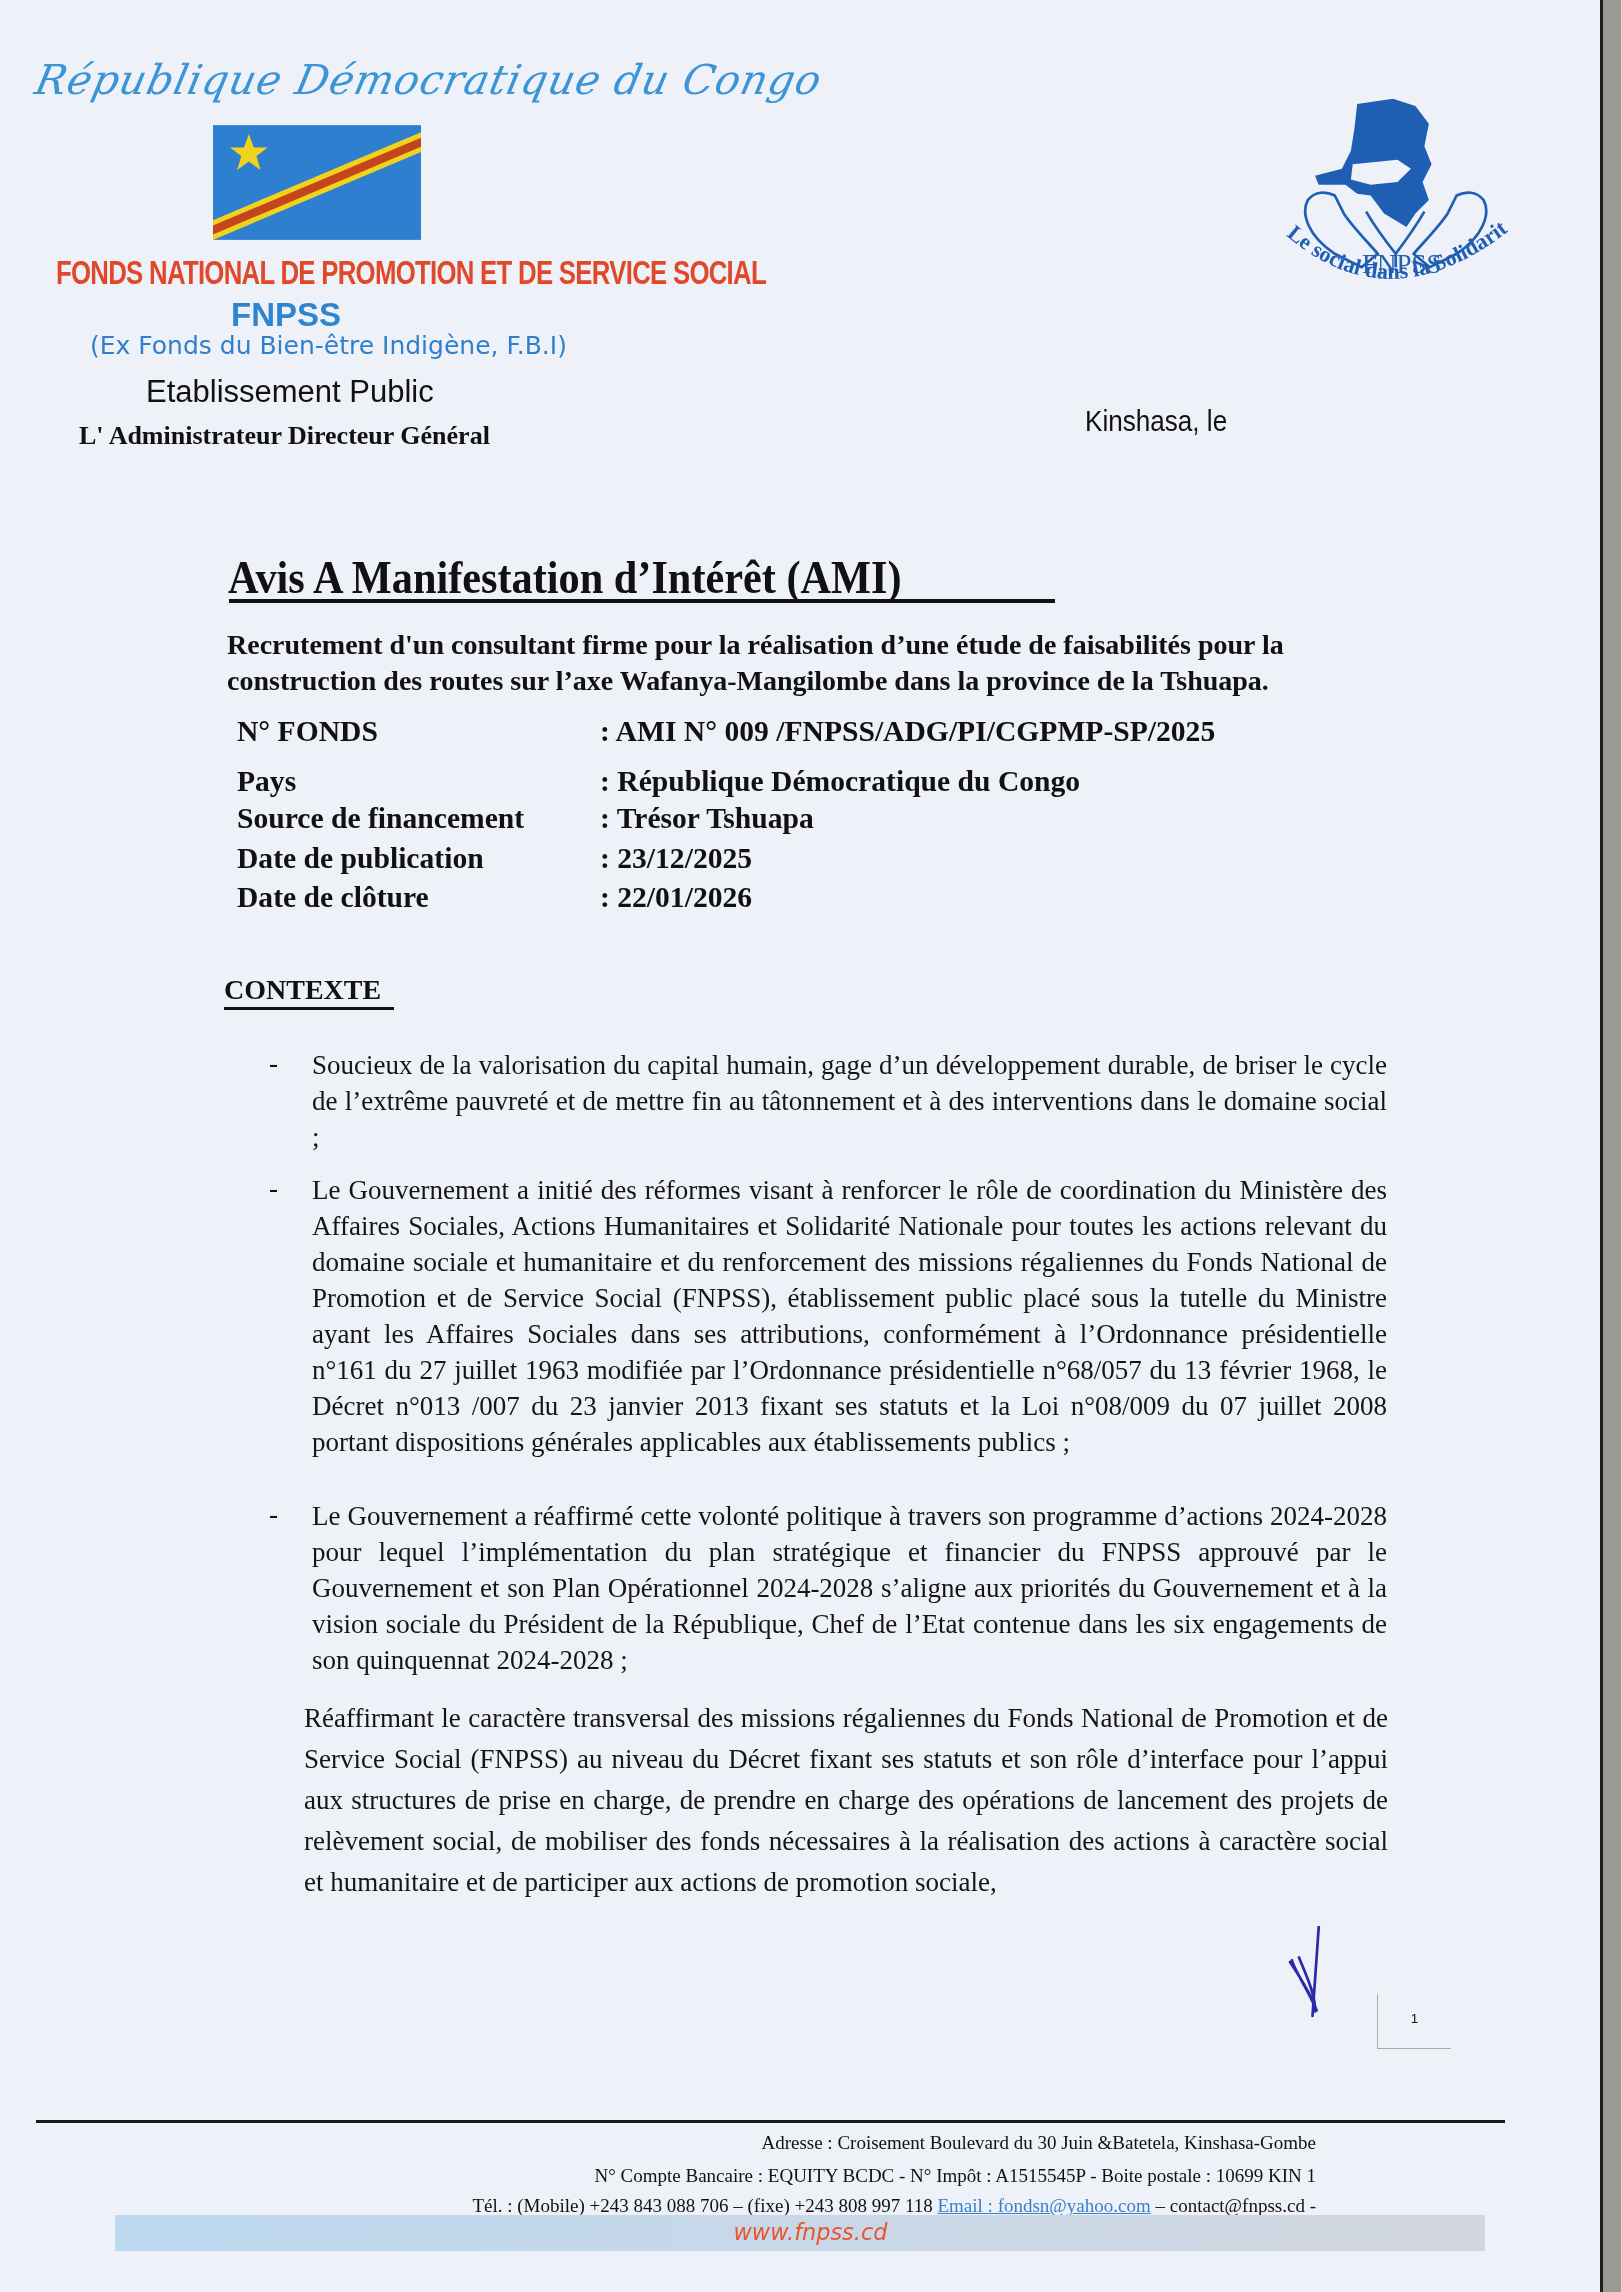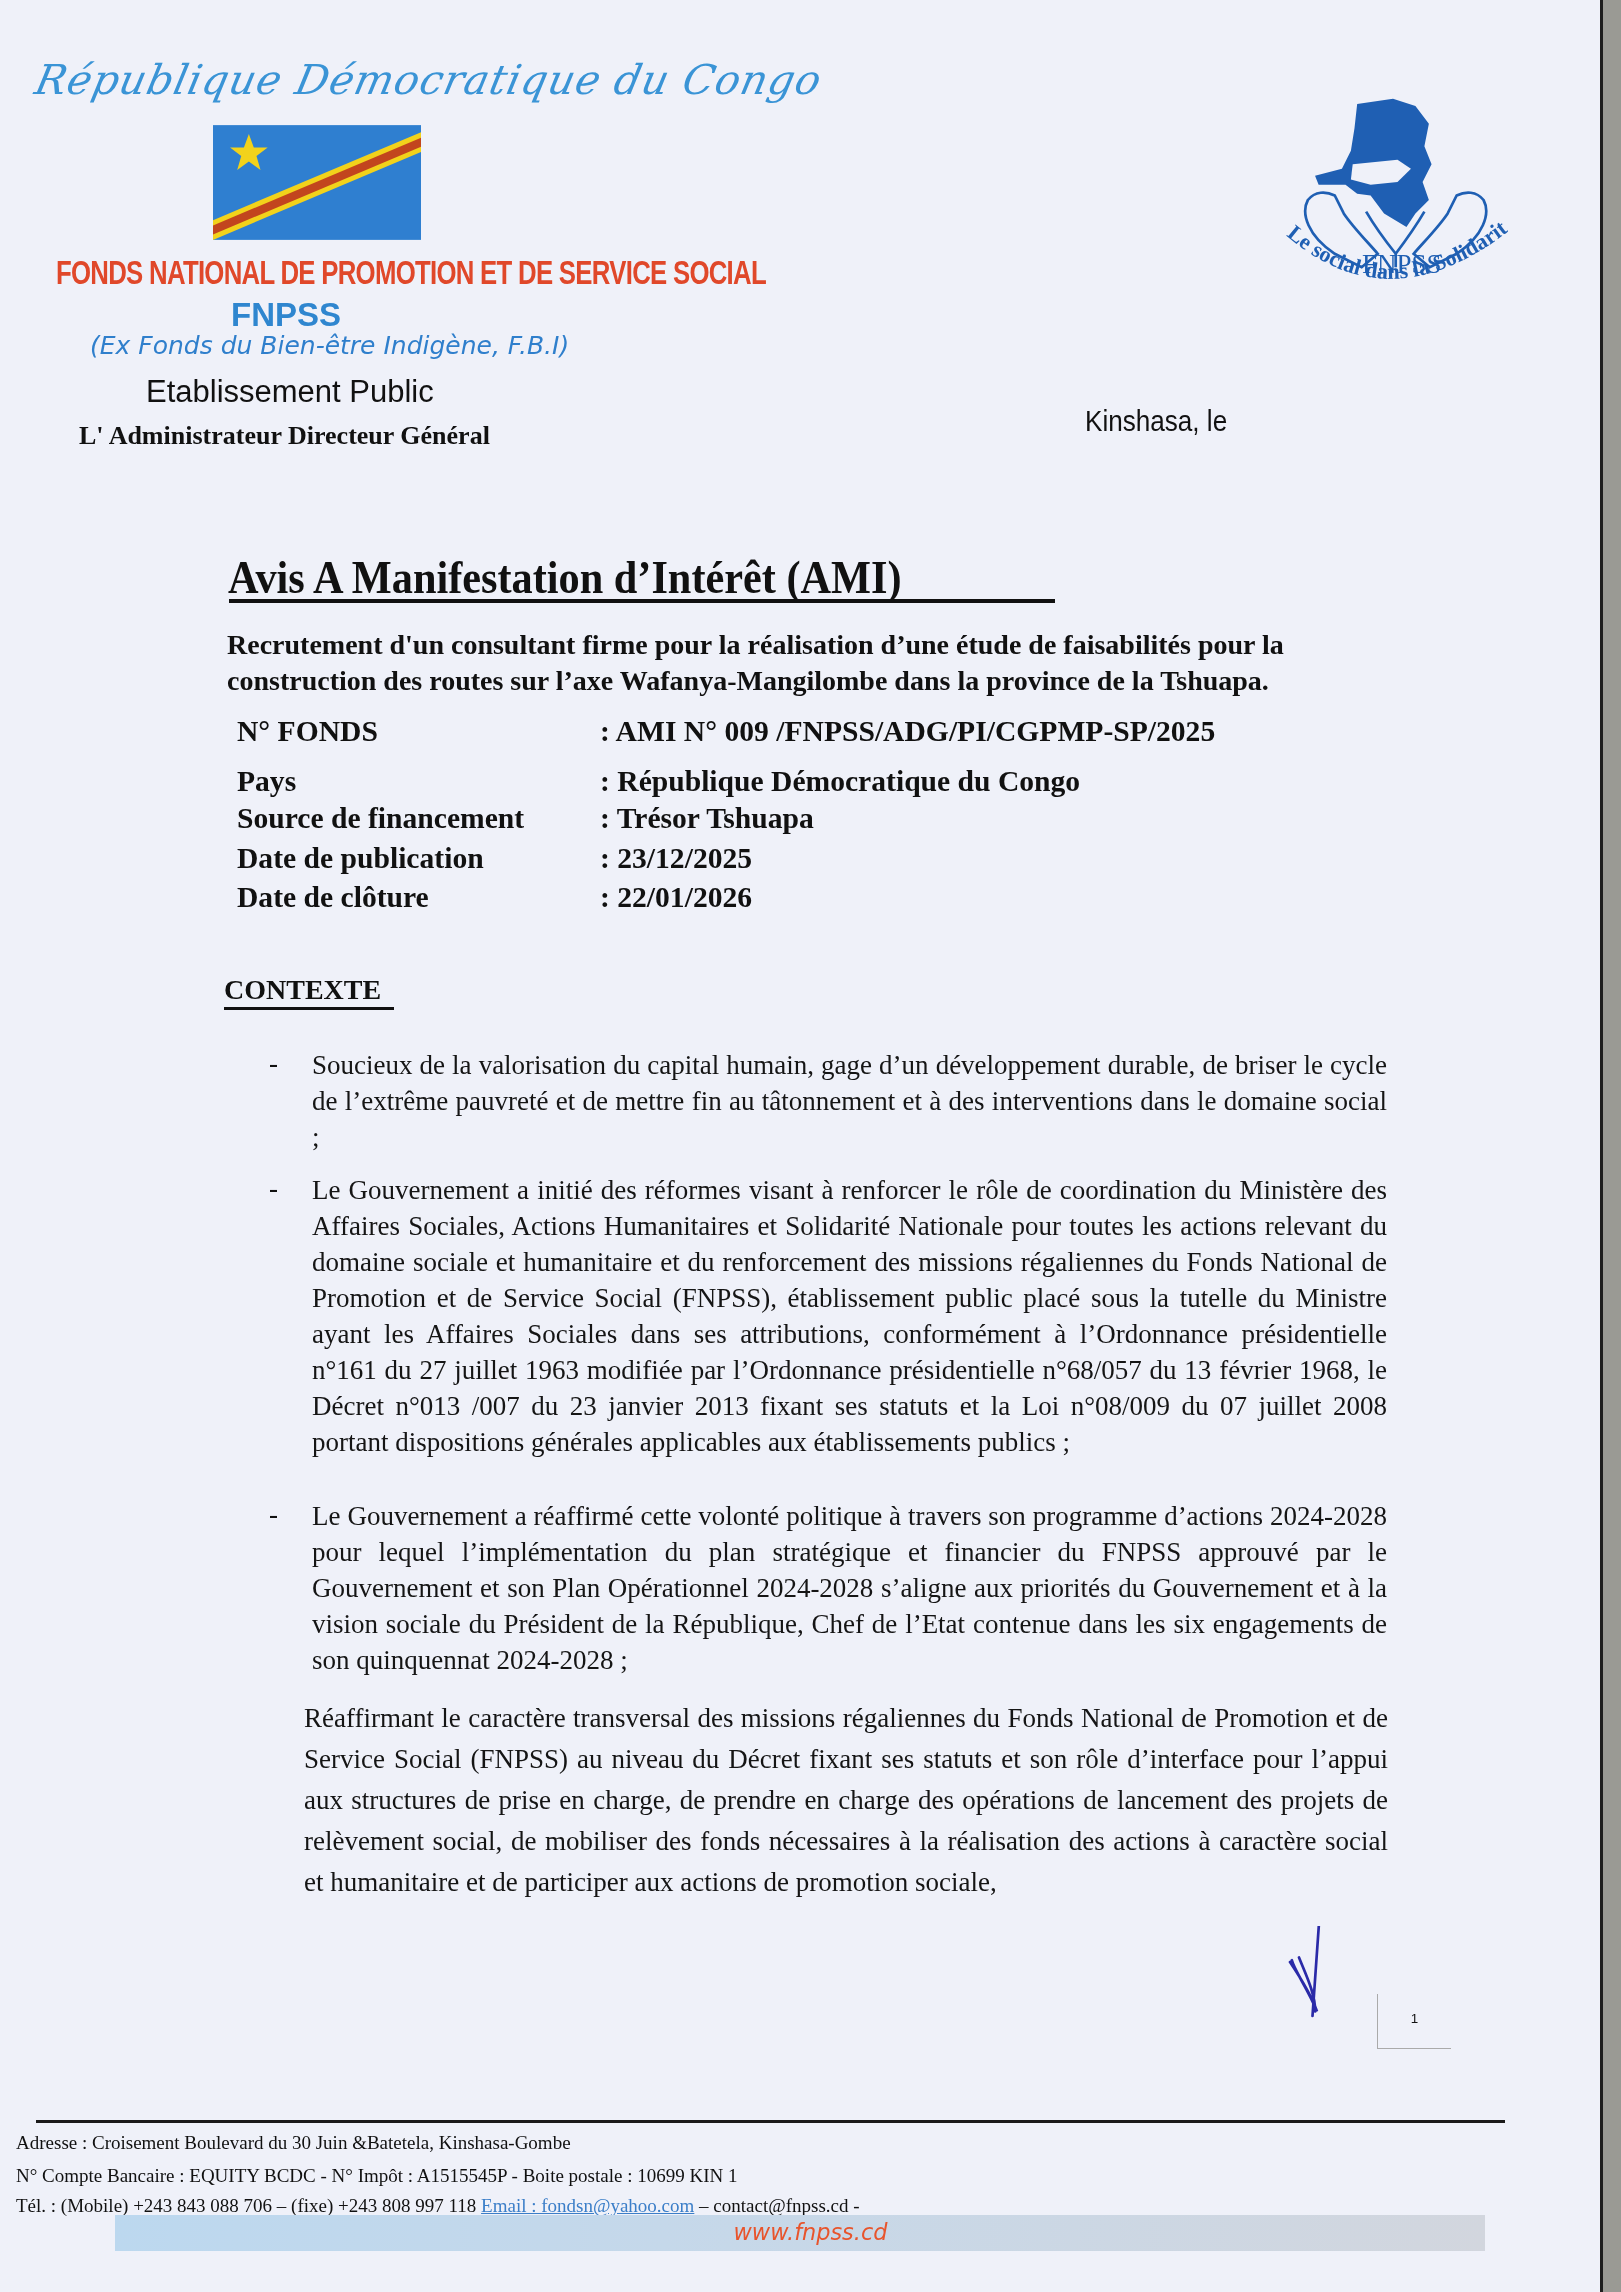--- a/index.html
+++ b/index.html
@@ -9,21 +9,21 @@
           background:#eff1f9; border-right:3.6px solid #1e1e1e; box-sizing:border-box; }
   .abs { position:absolute; }
   .script { left:36px; top:56px; font-family:"DejaVu Serif", serif; font-style:italic;
             font-size:41px; color:#3a94d6; letter-spacing:0.9px; transform:skewX(-12deg); white-space:nowrap; }
   .flag { left:213px; top:125px; width:208px; height:115px; }
   .org-red { left:56px; top:254px; font-family:"Liberation Sans", sans-serif; font-weight:bold;
              font-size:33px; color:#e0482a; letter-spacing:-0.9px; transform:scaleX(0.78); transform-origin:left top;
              white-space:nowrap; }
   .org-acr { left:231px; top:296px; font-family:"Liberation Sans", sans-serif; font-weight:bold;
              font-size:33px; color:#2f86cf; }
-  .org-ex { left:90px; top:331px; font-family:"DejaVu Sans", sans-serif; font-style:italic;
+  .org-ex { left:90px; top:331px; font-family:"DejaVu Sans", sans-serif; 
             font-size:25px; color:#2f7fcc; white-space:nowrap; }
   .org-type { left:146px; top:374px; font-family:"Liberation Sans", sans-serif; font-size:31px; color:#111; }
   .org-role { left:79px; top:421px; font-family:"Liberation Serif", serif; font-weight:bold;
               font-size:26px; color:#111; white-space:nowrap; }
   .logo { left:1272px; top:79px; width:251px; height:242px; }
   .city { left:1085px; top:405px; font-family:"Liberation Sans", sans-serif; font-size:29px; color:#111;
           transform:scaleX(0.9); transform-origin:left top; }
   .title { left:228px; top:550px; font-weight:bold; font-size:47px; color:#111; white-space:nowrap;
            transform:scaleX(0.9); transform-origin:left top; }
   .title-ul { left:229px; top:599px; width:826px; height:3.6px; background:#111; }
@@ -32,21 +32,21 @@
   .info-label { display:inline-block; width:363px; }
   .section { left:224px; top:974px; font-weight:bold; font-size:28px; color:#111; }
   .section-ul { left:224px; top:1007px; width:170px; height:2.7px; background:#111; }
   .bullet-dash { left:269px; font-size:27px; color:#111; }
   .para { left:312px; width:1075px; font-size:27px; color:#151515; line-height:36px; text-align:justify; }
   .para.last { left:304px; width:1084px; line-height:41px; }
   .sig { left:1281px; top:1926px; width:63px; height:99px; }
   .pagebox { left:1377px; top:1994px; width:73px; height:54px; border-left:0.9px solid #aaa; border-bottom:0.9px solid #aaa;
              font-family:"Liberation Sans", sans-serif; font-size:13.4px; color:#111; text-align:center; line-height:50px; }
   .foot-rule { left:36px; top:2120px; width:1469px; height:2.7px; background:#1a1a1a; }
-  .foot-line { width:1316px; left:0; text-align:left; font-family:"Liberation Serif", serif; font-size:19px; color:#111;padding-left:16px; }
+  .foot-line { width:1316px; left:0; text-align:right; font-family:"Liberation Serif", serif; font-size:19px; color:#111; }
   .foot-band { left:115px; top:2215px; width:1370px; height:36px;
                background:linear-gradient(90deg,#bcd8ef 0%, #c5d8ea 40%, #d2d6de 100%); }
   .www { left:0; width:1621px; top:2219px; text-align:center; font-family:"DejaVu Sans", sans-serif; font-style:italic;
          font-size:22.4px; color:#e8542c; }
   .email { color:#3b7ec8; text-decoration:underline; }
 </style>
 </head>
 <body>
 
 <div class="page">

